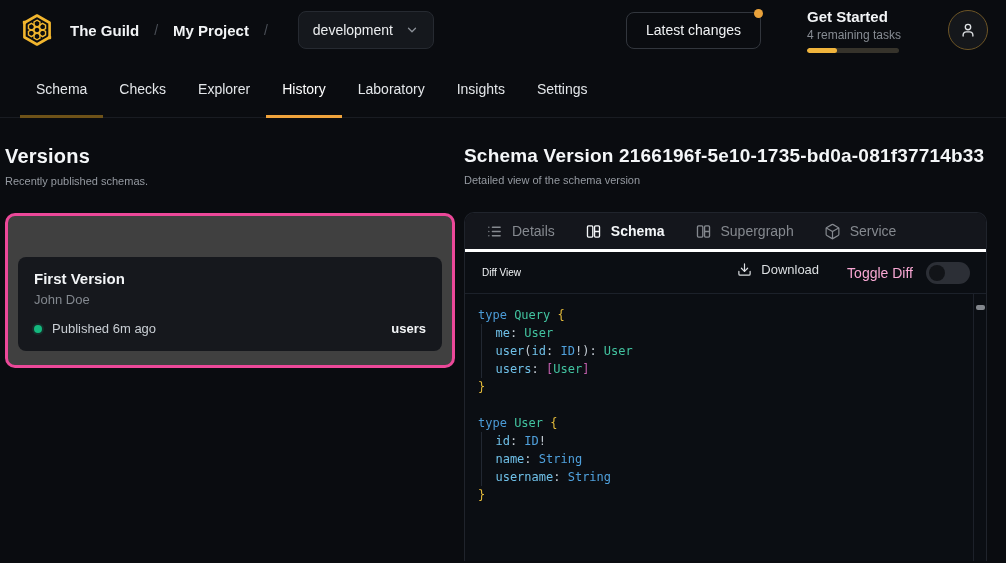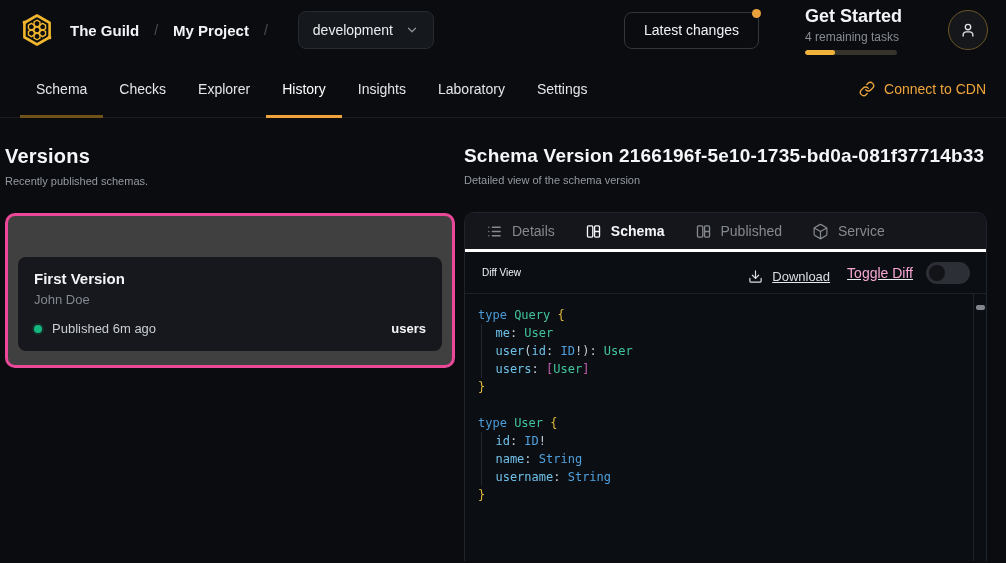--- a/index.html
+++ b/index.html
@@ -20,21 +20,21 @@
   .bc-sep { color:#4a4f57; font-size:14px; margin:0 15px; }
   .env-btn { display:flex; align-items:center; gap:12px; background:#15181d; border:1px solid #262a31;
              border-radius:8px; height:38px; padding:0 14px; color:#eceef0; font-size:14px; margin-left:15px; }
   .env-btn .chev { color:#8b9097; display:flex; }
 
   .header-right { margin-left:auto; display:flex; align-items:center; gap:46px; }
   .latest-btn { position:relative; height:37px; padding:0 19px; border:1px solid #32363d; border-radius:8px;
                 background:transparent; color:#f0f2f4; font-size:14px; }
   .latest-dot { position:absolute; top:-4px; right:-3px; width:9px; height:9px; border-radius:50%; background:#e9a23b; }
   .get-started { min-width:95px; }
-  .gs-title { font-size:18px; font-weight:600; color:#f2f4f6; }
+  .gs-title { font-size:15px; font-weight:600; color:#f2f4f6; }
   .gs-sub { font-size:12px; color:#878c93; margin-top:3px; white-space:nowrap; }
   .gs-bar { margin-top:6px; width:92px; height:5px; border-radius:3px; background:#36332b; overflow:hidden; }
   .gs-fill { height:100%; background:#f0b43c; border-radius:3px; }
   .avatar { width:40px; height:40px; border-radius:50%; background:#15171b; border:1.5px solid #6d5526;
             display:flex; align-items:center; justify-content:center; color:#dfe2e5; padding:0; }
 
   
   nav { display:flex; align-items:stretch; height:58px; border-bottom:1px solid #191c22; padding:0 20px; }
   .nav-tabs { display:flex; align-items:stretch; }
   .nav-tab { position:relative; padding:0 16px; font-size:14px; color:#e3e6e9; background:none; border:none; }
@@ -66,21 +66,21 @@
   .detail-title { font-size:19px; font-weight:700; margin:0; color:#f4f6f8; letter-spacing:.2px; }
   .detail-card { margin-top:26px; border:1px solid #20242c; border-bottom:none; border-radius:10px 10px 0 0; overflow:hidden; }
   .dtabs { display:flex; align-items:center; height:39px; background:#14161c; border-bottom:3px solid #ffffff;
            padding:0 21px; gap:30px; }
   .dtab { display:flex; align-items:center; gap:9px; font-size:14px; color:#85898f; background:none; border:none; padding:0; }
   .dtab.active { color:#f5f7f9; font-weight:600; }
   .dtab .ic { display:flex; }
 
   .diff-row { display:flex; align-items:center; height:42px; padding:0 16px 0 17px; background:#0b0e13; border-bottom:1px solid #1c212a; }
   .diff-title { font-size:10px; font-weight:400; color:#f2f4f6; }
-  .diff-actions { margin-left:auto; display:flex; align-items:flex-end; gap:17px;text-decoration:underline; }
+  .diff-actions { margin-left:auto; display:flex; align-items:flex-start; gap:28px; }
   .download-btn { display:flex; align-items:center; gap:9px; color:#dcdfe2; font-size:13px; background:none; border:none; padding:0; }
   .toggle-wrap { display:flex; align-items:center; gap:13px; color:#f9a8d4; font-size:14px; }
   .switch { width:44px; height:22px; border-radius:11px; background:#2c2f36; position:relative; border:none; padding:0; }
   .switch .knob { position:absolute; top:3px; width:16px; height:16px; border-radius:50%; background:#121418; transition:left .1s; }
   .switch.off .knob { left:3px; }
 
   
   .code-wrap { display:flex; height:267px; background:#0b0e13; }
   pre.code { flex:1; margin:0; padding:12px 0 0 13px; font-family:"DejaVu Sans Mono", monospace;
              font-size:12px; line-height:18px; overflow:hidden; }
@@ -156,33 +156,24 @@
     </button>
   </div>
 </header>
 
 <nav>
   <div class="nav-tabs" id="nav-tabs">
       <button class="nav-tab highlight">Schema</button>
       <button class="nav-tab">Checks</button>
       <button class="nav-tab">Explorer</button>
       <button class="nav-tab active">History</button>
+      <button class="nav-tab">Laboratory</button>
       <button class="nav-tab">Insights</button>
-      <button class="nav-tab">Laboratory</button>
       <button class="nav-tab">Settings</button>
     </div>
-  <a class="cdn-link">
-    <span>
-      <svg width="16" height="16" viewBox="0 0 24 24" fill="none" stroke="currentColor" stroke-width="2" stroke-linecap="round" stroke-linejoin="round">
-        <path d="M10 13a5 5 0 0 0 7.54.54l3-3a5 5 0 0 0-7.07-7.07l-1.72 1.71"></path>
-        <path d="M14 11a5 5 0 0 0-7.54-.54l-3 3a5 5 0 0 0 7.07 7.07l1.71-1.71"></path>
-      </svg>
-    </span>
-    <span>Connect to CDN</span>
-  </a>
 </nav>
 
 <div class="main">
 
   <section class="col-left">
     <h1 class="panel-title">Versions</h1>
     <div class="panel-sub">Recently published schemas.</div>
     <div class="versions-card">
       <div class="version-item">
         <div class="vi-name">First Version</div>
@@ -226,21 +217,21 @@
             <span>Schema</span>
           </button>
           <button class="dtab">
             <span class="ic">
               <svg width="17" height="17" viewBox="0 0 24 24" fill="none" stroke="currentColor" stroke-width="1.9" stroke-linejoin="round">
                 <rect x="3.5" y="4" width="7.5" height="16" rx="1.5"></rect>
                 <rect x="13.5" y="4" width="7" height="16" rx="1.5"></rect>
                 <line x1="13.5" y1="12" x2="20.5" y2="12"></line>
               </svg>
             </span>
-            <span>Published</span>
+            <span>Supergraph</span>
           </button>
           <button class="dtab">
             <span class="ic">
               <svg width="17" height="17" viewBox="0 0 24 24" fill="none" stroke="currentColor" stroke-width="1.7" stroke-linecap="round" stroke-linejoin="round">
                 <path d="M21 16V8a2 2 0 0 0-1-1.73l-7-4a2 2 0 0 0-2 0l-7 4A2 2 0 0 0 3 8v8a2 2 0 0 0 1 1.73l7 4a2 2 0 0 0 2 0l7-4A2 2 0 0 0 21 16z"></path>
                 <polyline points="3.27 6.96 12 12.01 20.73 6.96"></polyline>
                 <line x1="12" y1="22.08" x2="12" y2="12"></line>
               </svg>
             </span>
             <span>Service</span>

